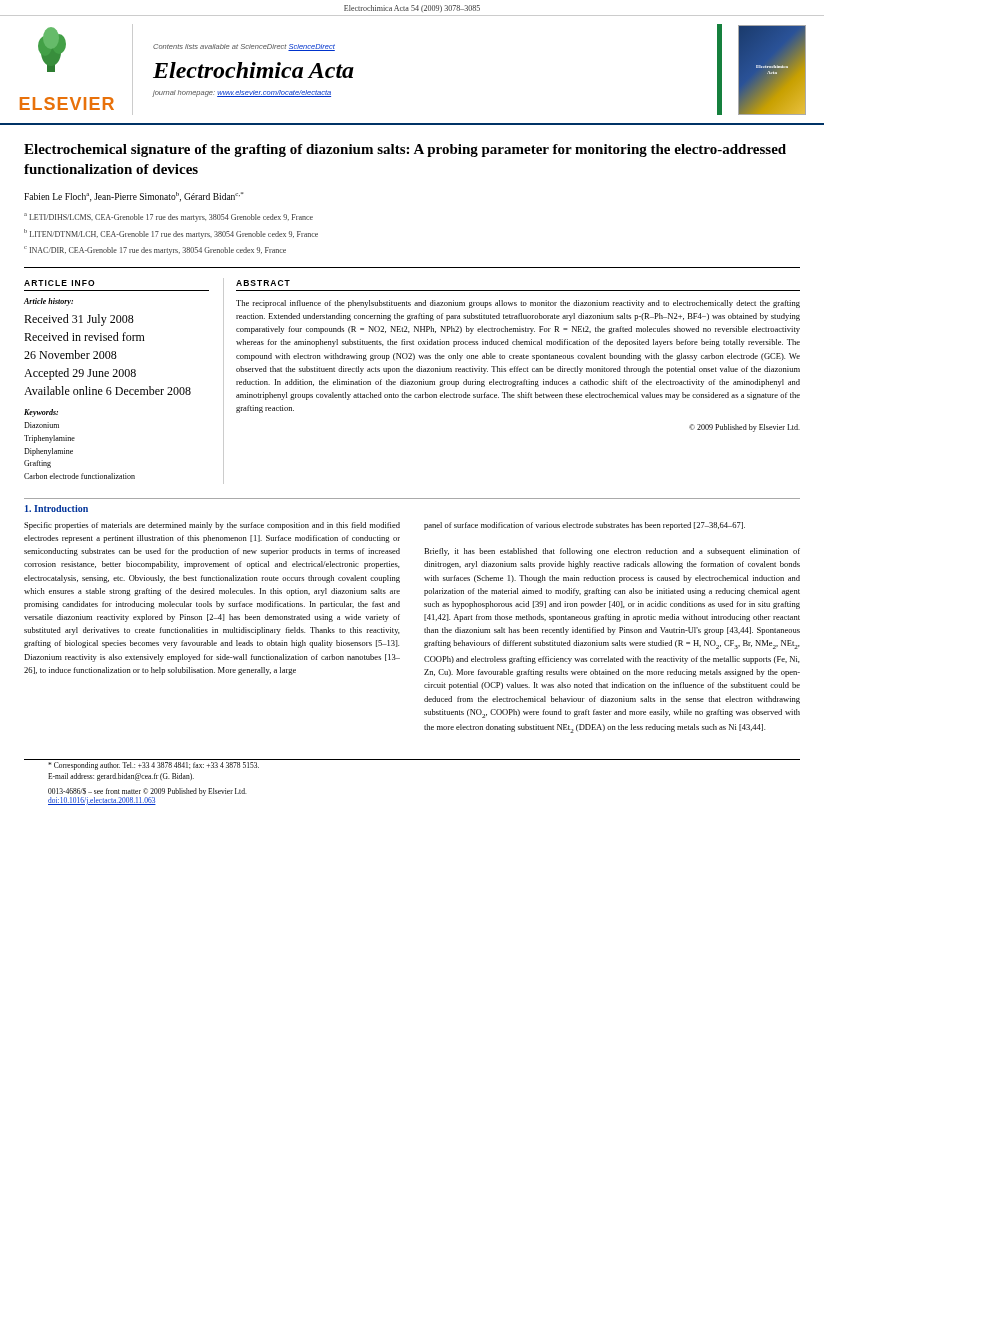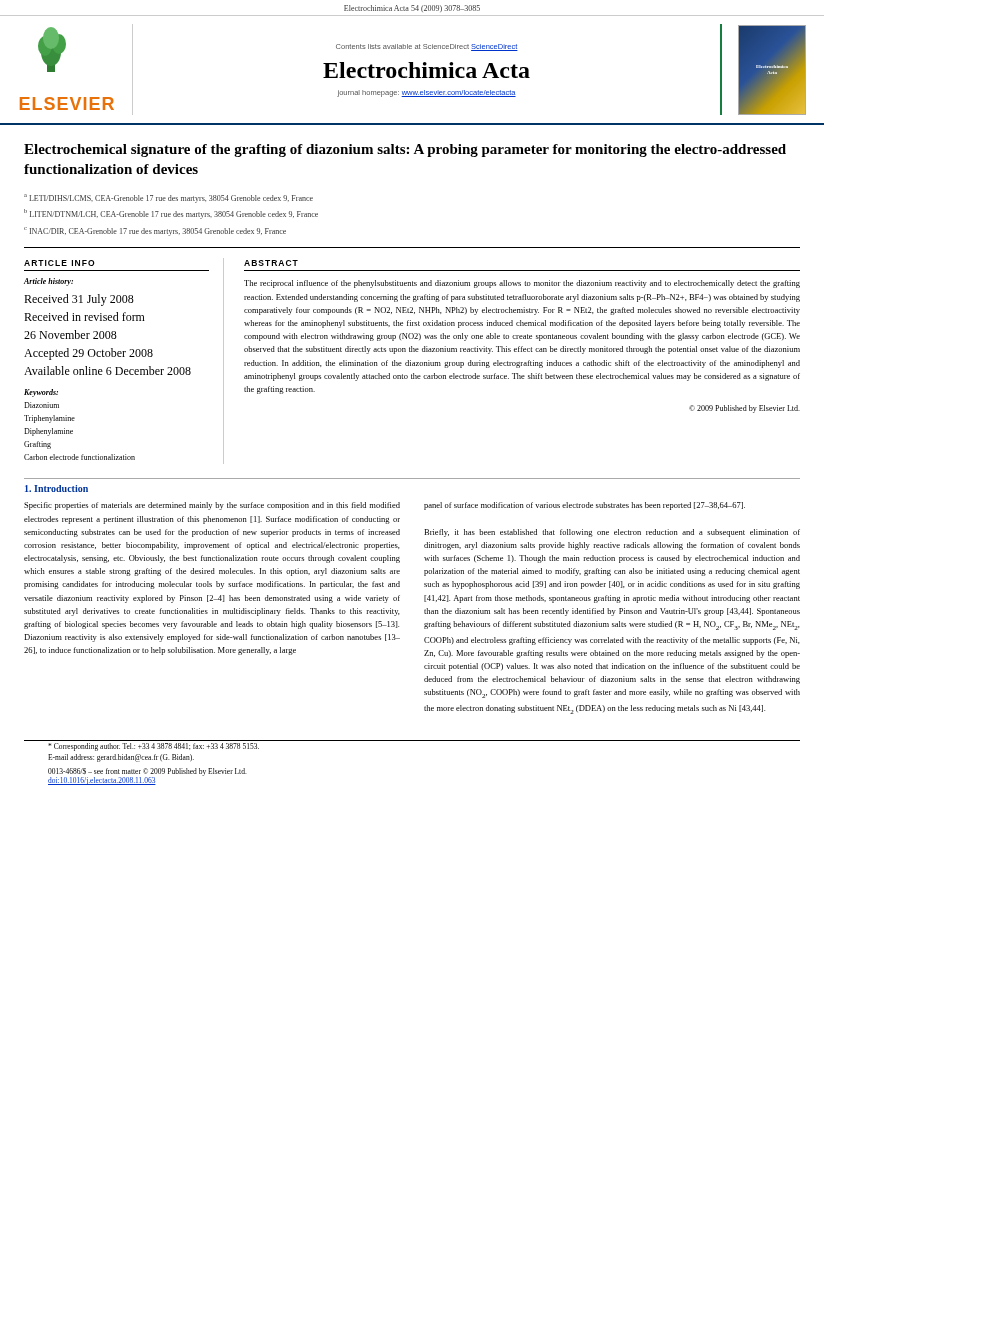--- a/index.html
+++ b/index.html
@@ -43,25 +43,26 @@
       font-size: 18px;
       font-weight: bold;
       color: #e8710a;
       font-family: Arial, sans-serif;
       letter-spacing: 1px;
     }
     .journal-title-area {
       flex: 1;
       display: flex;
       flex-direction: column;
-      align-items: center;
+      align-items: flex-start;
       justify-content: center;
       border-left: 1px solid #ccc;
-      border-right: 2px solid #15803d;
+      border-right: 5px solid #15803d;
       padding: 0 20px;
+      font-style: italic;
     }
     .sciencedirect-line {
       font-size: 7.5px;
       color: #555;
       margin-bottom: 2px;
       font-family: Arial, sans-serif;
     }
     .sciencedirect-link {
       color: #0033cc;
       text-decoration: underline;
@@ -138,21 +139,21 @@
     .author-affil sup {
       font-size: 6.5px;
     }
     .divider-line {
       border: none;
       border-top: 1px solid #000;
       margin: 10px 0;
     }
     .two-col-section {
       display: flex;
-      gap: 20px;
+      gap: 12px;
     }
     .left-col {
       width: 200px;
       min-width: 200px;
       border-right: 1px solid #ccc;
       padding-right: 14px;
     }
     .right-col {
       flex: 1;
     }
@@ -287,34 +288,37 @@
     </div>
     <div class="journal-cover-area">
       <div class="journal-cover-img">
         <div class="cover-title-text">Electrochimica<br>Acta</div>
       </div>
     </div>
   </div>
 
   <div class="article-content">
     <div class="article-title">Electrochemical signature of the grafting of diazonium salts: A probing parameter for monitoring the electro-addressed functionalization of devices</div>
+    <div class="authors-line">
+      Fabien Le Floch<sup>a</sup>, Jean-Pierre Simonato<sup>b</sup>, Gérard Bidan<sup>c,*</sup>
+    </div>
     <div class="author-affil"><sup>a</sup> <span>LETI/DIHS/LCMS, CEA-Grenoble 17 rue des martyrs, 38054 Grenoble cedex 9, France</span></div>
     <div class="author-affil"><sup>b</sup> <span>LITEN/DTNM/LCH, CEA-Grenoble 17 rue des martyrs, 38054 Grenoble cedex 9, France</span></div>
     <div class="author-affil"><sup>c</sup> <span>INAC/DIR, CEA-Grenoble 17 rue des martyrs, 38054 Grenoble cedex 9, France</span></div>
 
     <hr class="divider-line">
 
     <div class="two-col-section">
       <div class="left-col">
         <div class="section-head">ARTICLE INFO</div>
         <div class="article-info-label">Article history:</div>
         <div class="article-info-item">Received 31 July 2008</div>
         <div class="article-info-item">Received in revised form</div>
         <div class="article-info-item">26 November 2008</div>
-        <div class="article-info-item">Accepted 29 October 2008</div>
+        <div class="article-info-item">Accepted 29 June 2008</div>
         <div class="article-info-item">Available online 6 December 2008</div>
 
         <div class="keywords-section">
           <div class="keywords-label">Keywords:</div>
           <div class="keyword-item">Diazonium</div>
           <div class="keyword-item">Triphenylamine</div>
           <div class="keyword-item">Diphenylamine</div>
           <div class="keyword-item">Grafting</div>
           <div class="keyword-item">Carbon electrode functionalization</div>
         </div>

